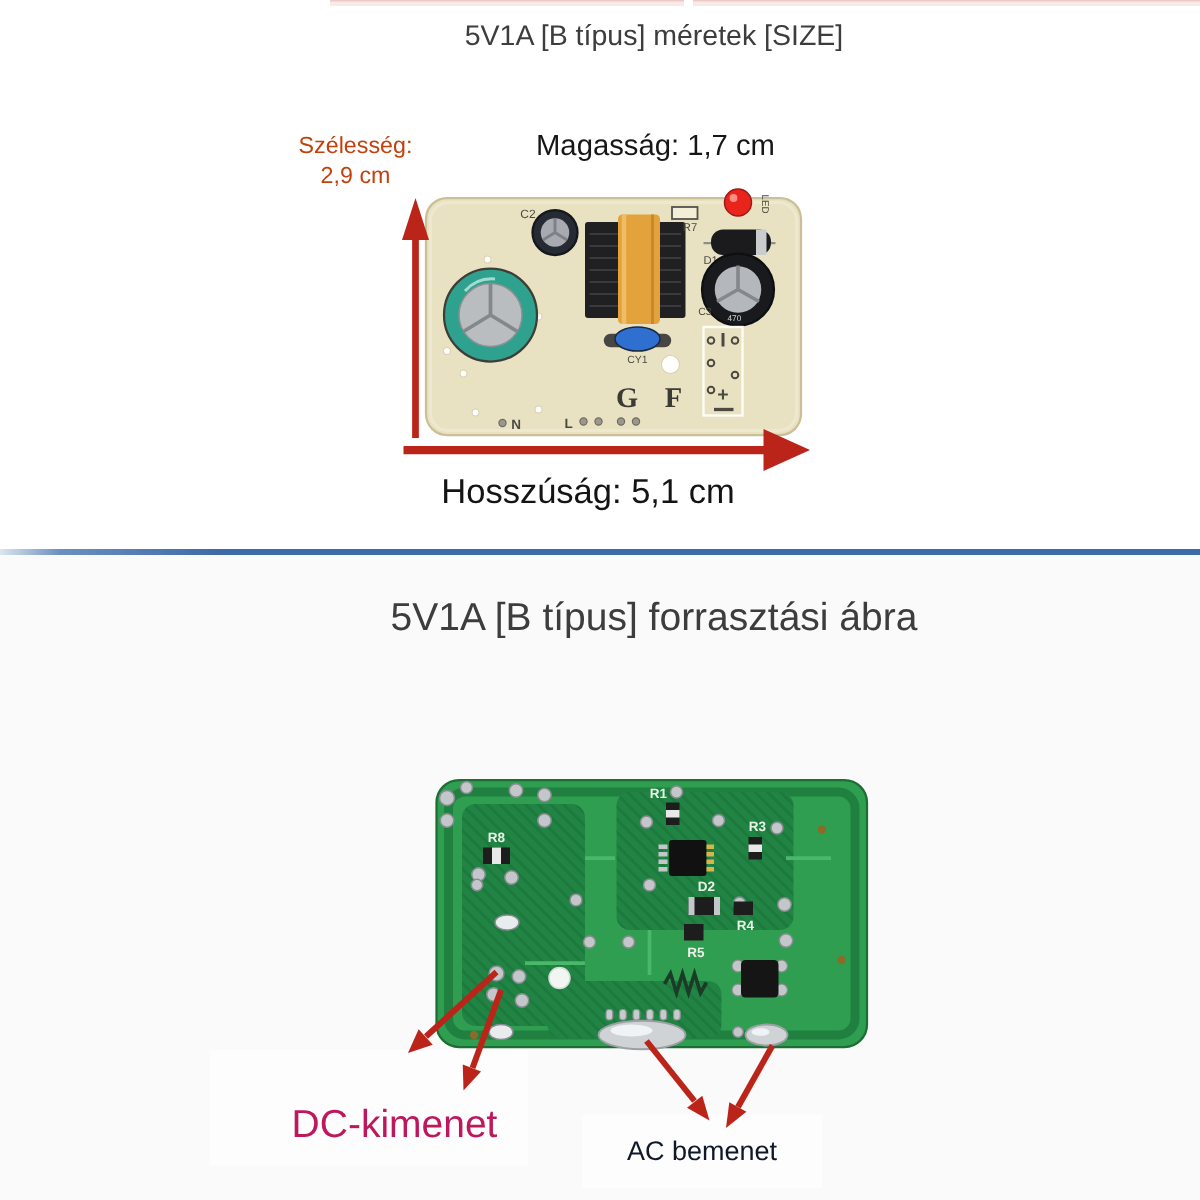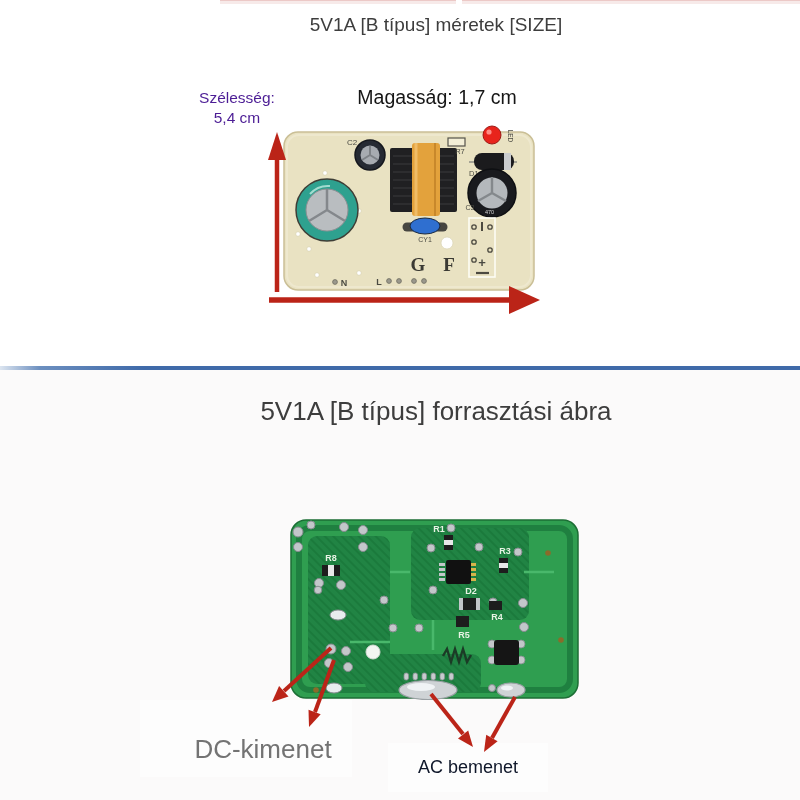--- a/index.html
+++ b/index.html
@@ -7,52 +7,53 @@
          font-family:"Liberation Sans", sans-serif;}
   .sec-bottom-bg{position:absolute;left:0;top:370px;width:800px;height:430px;background:#fbfafa;}
   .top-strip{position:absolute;top:0;height:3px;background:#f7eae9;border-top:1px solid #ecc9c7;}
   .strip-a{left:220px;width:236px;}
   .strip-b{left:462px;width:338px;}
   .divider{position:absolute;left:0;top:366px;width:800px;height:4px;
            background:linear-gradient(90deg,#dce5f0 0%,#6c8fbf 5%,#3f6aa9 18%,#3f6aa9 100%);}
   .title{position:absolute;left:0;width:800px;text-align:center;color:#3d3d3d;margin-left:36px;}
   .title-1{top:14px;font-size:19px;}
   .title-2{top:396px;font-size:26px;}
-  .dim{position:absolute;color:#4c1d95;}
+  .dim{position:absolute;color:#c2410c;}
   .dim-width{left:175px;top:88px;width:124px;text-align:center;font-size:15.5px;line-height:20px;}
   .dim-height{left:317px;top:86px;width:240px;text-align:center;font-size:19.5px;color:#161616;}
   .dim-length{left:252px;top:314px;width:280px;text-align:center;font-size:23px;color:#141414;}
   .figure{position:absolute;}
   .fig-top{left:263px;top:120px;width:280px;height:196px;}
   .fig-bottom{left:268px;top:512px;width:320px;height:246px;}
   .label-patch{position:absolute;background:#fdfdfd;}
   .patch-dc{left:140px;top:700px;width:212px;height:77px;}
   .patch-ac{left:388px;top:743px;width:160px;height:49px;}
   .ann-label{position:absolute;text-align:center;}
-  .ann-dc{left:173px;top:734px;width:180px;font-size:26px;color:#737373;}
+  .ann-dc{left:173px;top:734px;width:180px;font-size:26px;color:#be185d;}
   .ann-ac{left:388px;top:757px;width:160px;font-size:18px;color:#0f172a;}
   svg{display:block;}
   .ss{font-family:"Liberation Sans", sans-serif;fill:#4a4a42;}
   .ssg{font-family:"Liberation Sans", sans-serif;fill:#e7f3e4;}
 </style>
 </head>
 <body>
 
 <div class="stage">
   <div class="sec-bottom-bg"></div>
   <div class="top-strip strip-a"></div>
   <div class="top-strip strip-b"></div>
 
   <div class="title title-1">5V1A [B típus] méretek [SIZE]</div>
 
   <div class="dim dim-width">
     <div>Szélesség:</div>
-    <div>5,4 cm</div>
+    <div>2,9 cm</div>
   </div>
   <div class="dim dim-height">Magasság: 1,7 cm</div>
+  <div class="dim dim-length">Hosszúság: 5,1 cm</div>
 
   <div class="figure fig-top">
   <svg width="280" height="196" viewBox="0 0 280 196">
 
     <g>
       <rect x="21" y="12" width="250" height="158" rx="14" fill="#e9e2c2" stroke="#cabf96" stroke-width="1.5"></rect>
       <rect x="24" y="15" width="244" height="152" rx="12" fill="none" stroke="#f2edd6" stroke-width="2" opacity="0.6"></rect>
     </g>
 
     <g fill="#ffffff" stroke="#d8d2b2" stroke-width="0.7">

